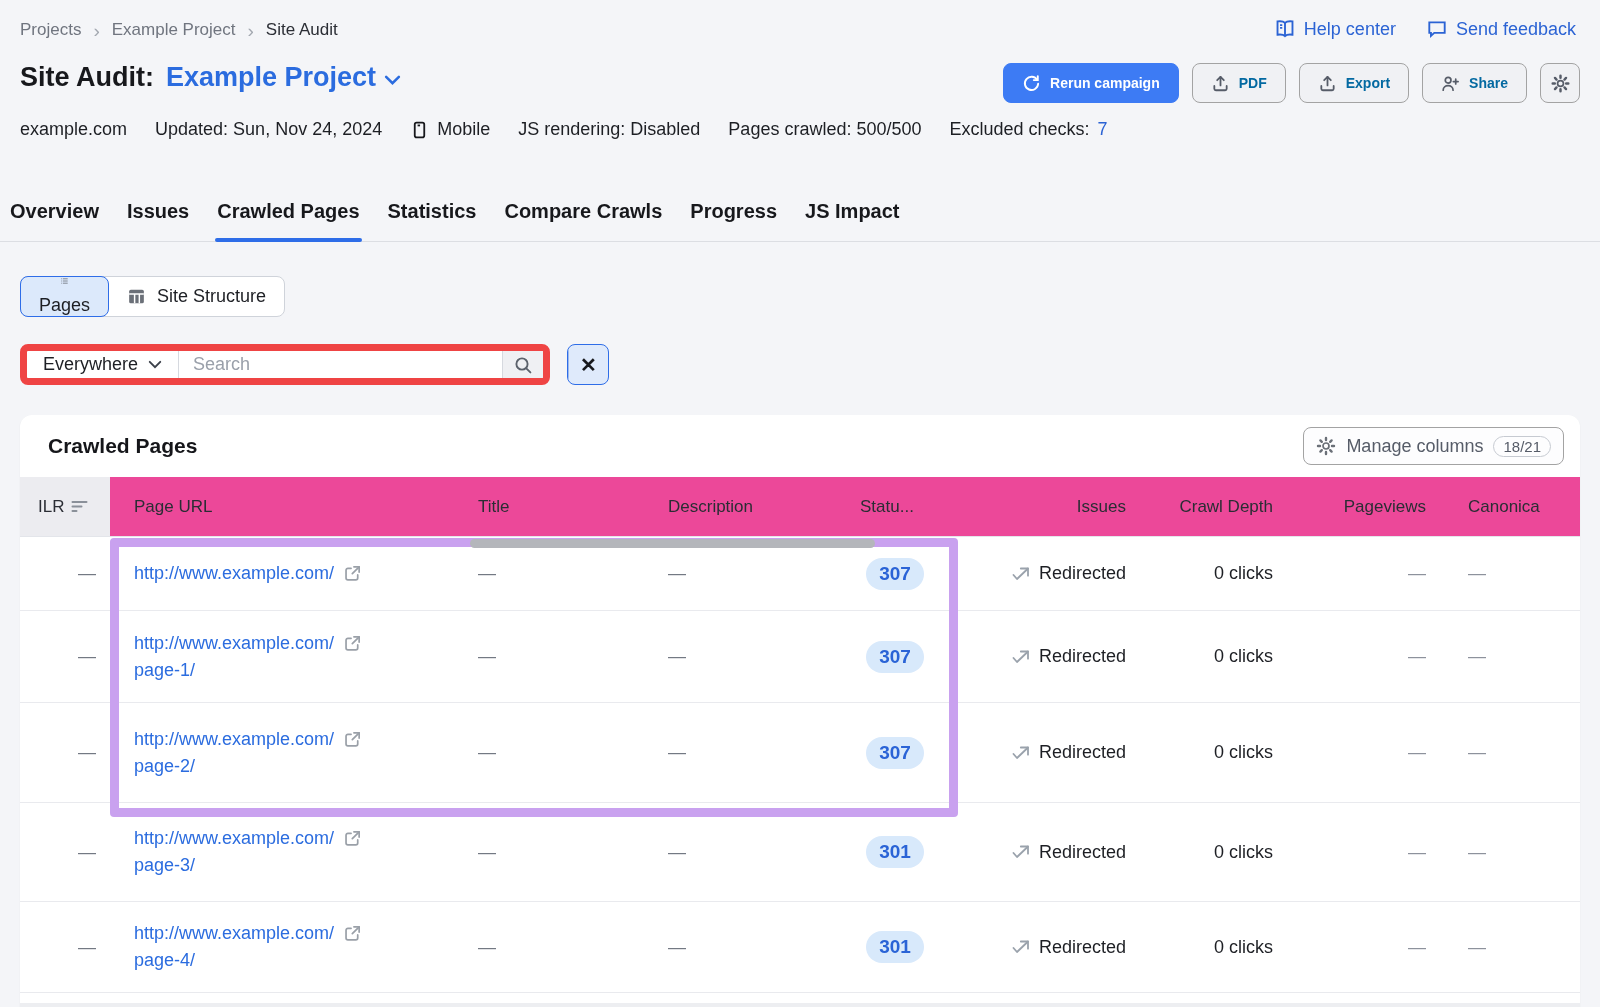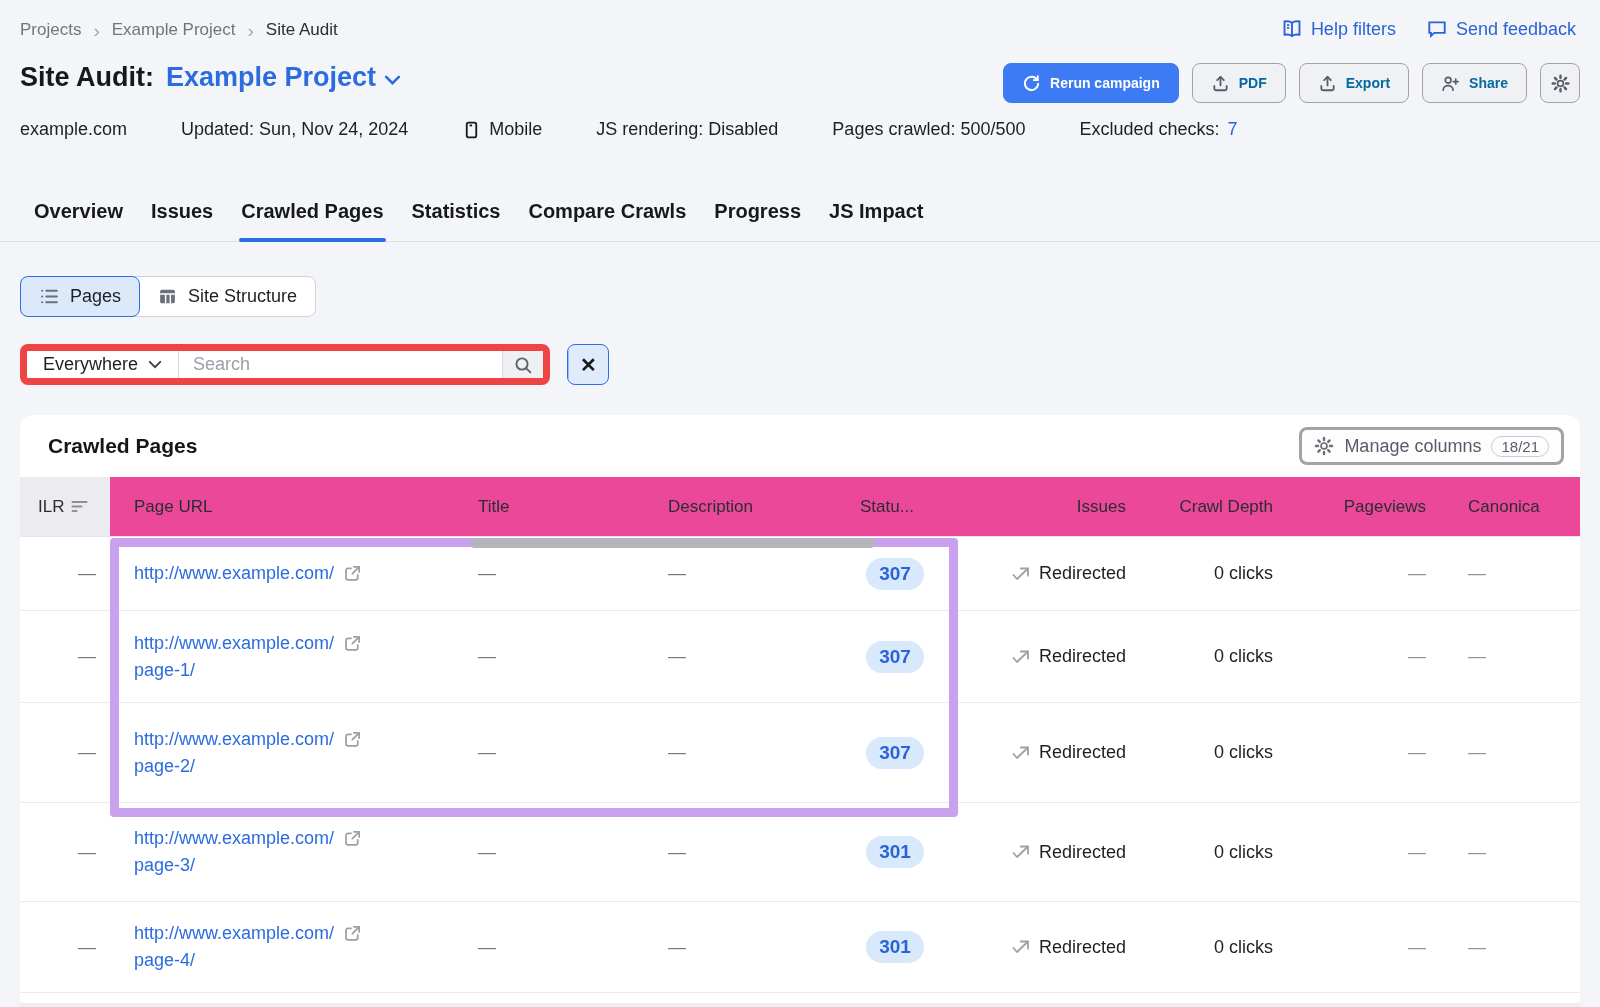--- a/index.html
+++ b/index.html
@@ -21,55 +21,55 @@
   .project-select { display:flex; align-items:center; gap:8px; color:#2b6cdf; font-size:27px; font-weight:bold; cursor:pointer; }
   .project-select svg { width:17px; height:12px; margin-top:4px; }
 
   .actions { position:absolute; right:20px; top:63px; display:flex; gap:13px; align-items:center; }
   .btn { height:40px; display:flex; align-items:center; gap:9px; border-radius:8px; font-size:14px; font-weight:bold; padding:0 18px; cursor:pointer; }
   .btn svg { width:19px; height:19px; }
   .btn-primary { background:#3d7bf4; color:#fff; border:1px solid #3d7bf4; }
   .btn-gray { background:#f0f1f4; color:#0369a1; border:1px solid #a3a3a3; }
   .btn-icon { width:40px; padding:0; justify-content:center; }
 
-  .meta-row { position:absolute; left:20px; top:119px; display:flex; align-items:center; gap:54px; font-size:18px; color:#1d1f24; }
+  .meta-row { position:absolute; left:20px; top:119px; display:flex; align-items:center; gap:28px; font-size:18px; color:#1d1f24; }
   .meta-item { display:flex; align-items:center; gap:8px; }
   .meta-item svg { width:19px; height:20px; }
   .meta-link { color:#2b63d4; cursor:pointer; }
 
   
-  .tabs-wrap { position:absolute; left:0; top:198px; width:1600px; height:44px; border-bottom:1px solid #dcdee3; padding:0 32px; display:flex; gap:24px; }
+  .tabs-wrap { position:absolute; left:0; top:198px; width:1600px; height:44px; border-bottom:1px solid #dcdee3; padding:0 8px; display:flex; gap:24px; }
   .tab { font-size:20px; font-weight:bold; color:#17181c; padding:2px 2px 0 2px; position:relative; cursor:pointer; }
   .tab.active::after { content:""; position:absolute; left:0; right:0; bottom:-1px; height:4px; border-radius:2px; background:#2e6de8; }
 
   
   .toggle { position:absolute; left:20px; top:276px; height:41px; display:flex; background:#fff; border:1px solid #cfd3da; border-radius:8px; }
   .seg { display:flex; align-items:center; gap:10px; padding:0 18px; font-size:18px; color:#1d1f24; cursor:pointer; }
   .seg svg { width:21px; height:21px; color:#6b7078; }
-  .seg.selected { background:#dce9fb; border:1.5px solid #2e6de8; border-radius:8px; margin:-1px; }
+  .seg.selected { background:#dce9fb; border:1.5px solid #2e6de8; border-radius:8px; margin:-1px;flex-direction:column; }
 
   
   .filter-row { position:absolute; left:20px; top:344px; height:41px; display:flex; align-items:stretch; }
   .search-compound { display:flex; width:530px; border:7px solid #ef4444; border-radius:8px; background:#fff; overflow:hidden; }
   .scope { display:flex; align-items:center; gap:10px; padding:0 16px; font-size:18px; border-right:1px solid #d6d9df; cursor:pointer; white-space:nowrap; }
   .scope svg { width:14px; height:9px; color:#3c414a; }
   .search-input { flex:1; border:none; outline:none; font-size:18px; padding:0 14px; color:#1d1f24; font-family:"Liberation Sans",sans-serif; }
   .search-input::placeholder { color:#9aa0aa; }
   .search-btn { width:41px; display:flex; align-items:center; justify-content:center; background:#eff0f3; border-left:1px solid #d6d9df; color:#5c626c; cursor:pointer; }
   .search-btn svg { width:20px; height:20px; }
   .adv-compound { display:flex; margin-left:17px; border:1.5px solid #2e6de8; border-radius:8px; background:#dfeafb; overflow:hidden; }
   .adv-label { display:flex; align-items:center; gap:11px; padding:0 17px; font-size:18px; color:#17181c; cursor:pointer; }
   .adv-count { width:26px; height:26px; border-radius:50%; background:#3779f0; color:#fff; font-size:15px; font-weight:bold; display:flex; align-items:center; justify-content:center; }
   .adv-close { width:40px; display:flex; align-items:center; justify-content:center; border-left:1.5px solid #9db9ee; font-size:20px; font-weight:bold; color:#17181c; cursor:pointer; }
 
   
   .card { position:absolute; left:20px; top:415px; width:1560px; bottom:0; background:#fff; border-radius:12px 12px 0 0; box-shadow:0 1px 2px rgba(20,22,30,.06); overflow:hidden; }
   .card-head { height:62px; display:flex; align-items:center; justify-content:space-between; padding:0 16px 0 28px; }
   .card-title { font-size:21px; font-weight:bold; color:#15161a; }
-  .manage-btn { height:38px; display:flex; align-items:center; gap:10px; border:3px solid #a3a3a3; border-radius:8px; padding:0 12px; font-size:18px; color:#565c68; background:#fdfdfe; cursor:pointer; }
+  .manage-btn { height:38px; display:flex; align-items:center; gap:10px; border:1px solid #a3a3a3; border-radius:8px; padding:0 12px; font-size:18px; color:#565c68; background:#fdfdfe; cursor:pointer; }
   .manage-btn svg { width:20px; height:20px; color:#6b7078; }
   .count-pill { border:1px solid #c6cad1; border-radius:12px; padding:1px 9px; font-size:15px; color:#565c68; }
 
   .grid { display:grid; grid-template-columns:90px 350px 190px 190px 120px 170px 145px 155px minmax(0,1fr); }
   .thead { height:60px; background:#ec4899; border-bottom:1px solid #e3e5ea; font-size:17px; color:#2a2d34; }
   .th { display:flex; align-items:center; white-space:nowrap; overflow:hidden; }
   .th-ilr { background:#ececf0; padding-left:18px; gap:7px; }
   .th-ilr svg { width:17px; height:13px; color:#8a9099; }
   .th-url { padding-left:24px; } .th-title { padding-left:18px; } .th-desc { padding-left:18px; }
   .th-status { padding-left:20px; }
@@ -116,21 +116,21 @@
     <span class="last">Site Audit</span>
   </div>
 
   <div class="top-links">
     <div class="top-link">
       <svg viewBox="0 0 20 20" fill="none" stroke="currentColor" stroke-width="1.7">
         <path d="M10 4.5 C8.6 3 6.2 2.7 3.2 3.1 V15.2 c3 -0.4 5.4 -0.1 6.8 1.3 c1.4 -1.4 3.8 -1.7 6.8 -1.3 V3.1 C13.8 2.7 11.4 3 10 4.5 Z"></path>
         <path d="M10 4.5 V16.2"></path>
           <path d="M5.5 6.5 h2 M5.5 9 h2"></path>
       </svg>
-      <span>Help filters</span>
+      <span>Help center</span>
     </div>
     <div class="top-link">
       <svg viewBox="0 0 20 20" fill="none" stroke="currentColor" stroke-width="1.7">
         <path d="M3 4 h14 v9.5 h-9.5 l-3 2.8 v-2.8 H3 Z"></path>
       </svg>
       <span>Send feedback</span>
     </div>
   </div>
 
   <div class="title-row">

